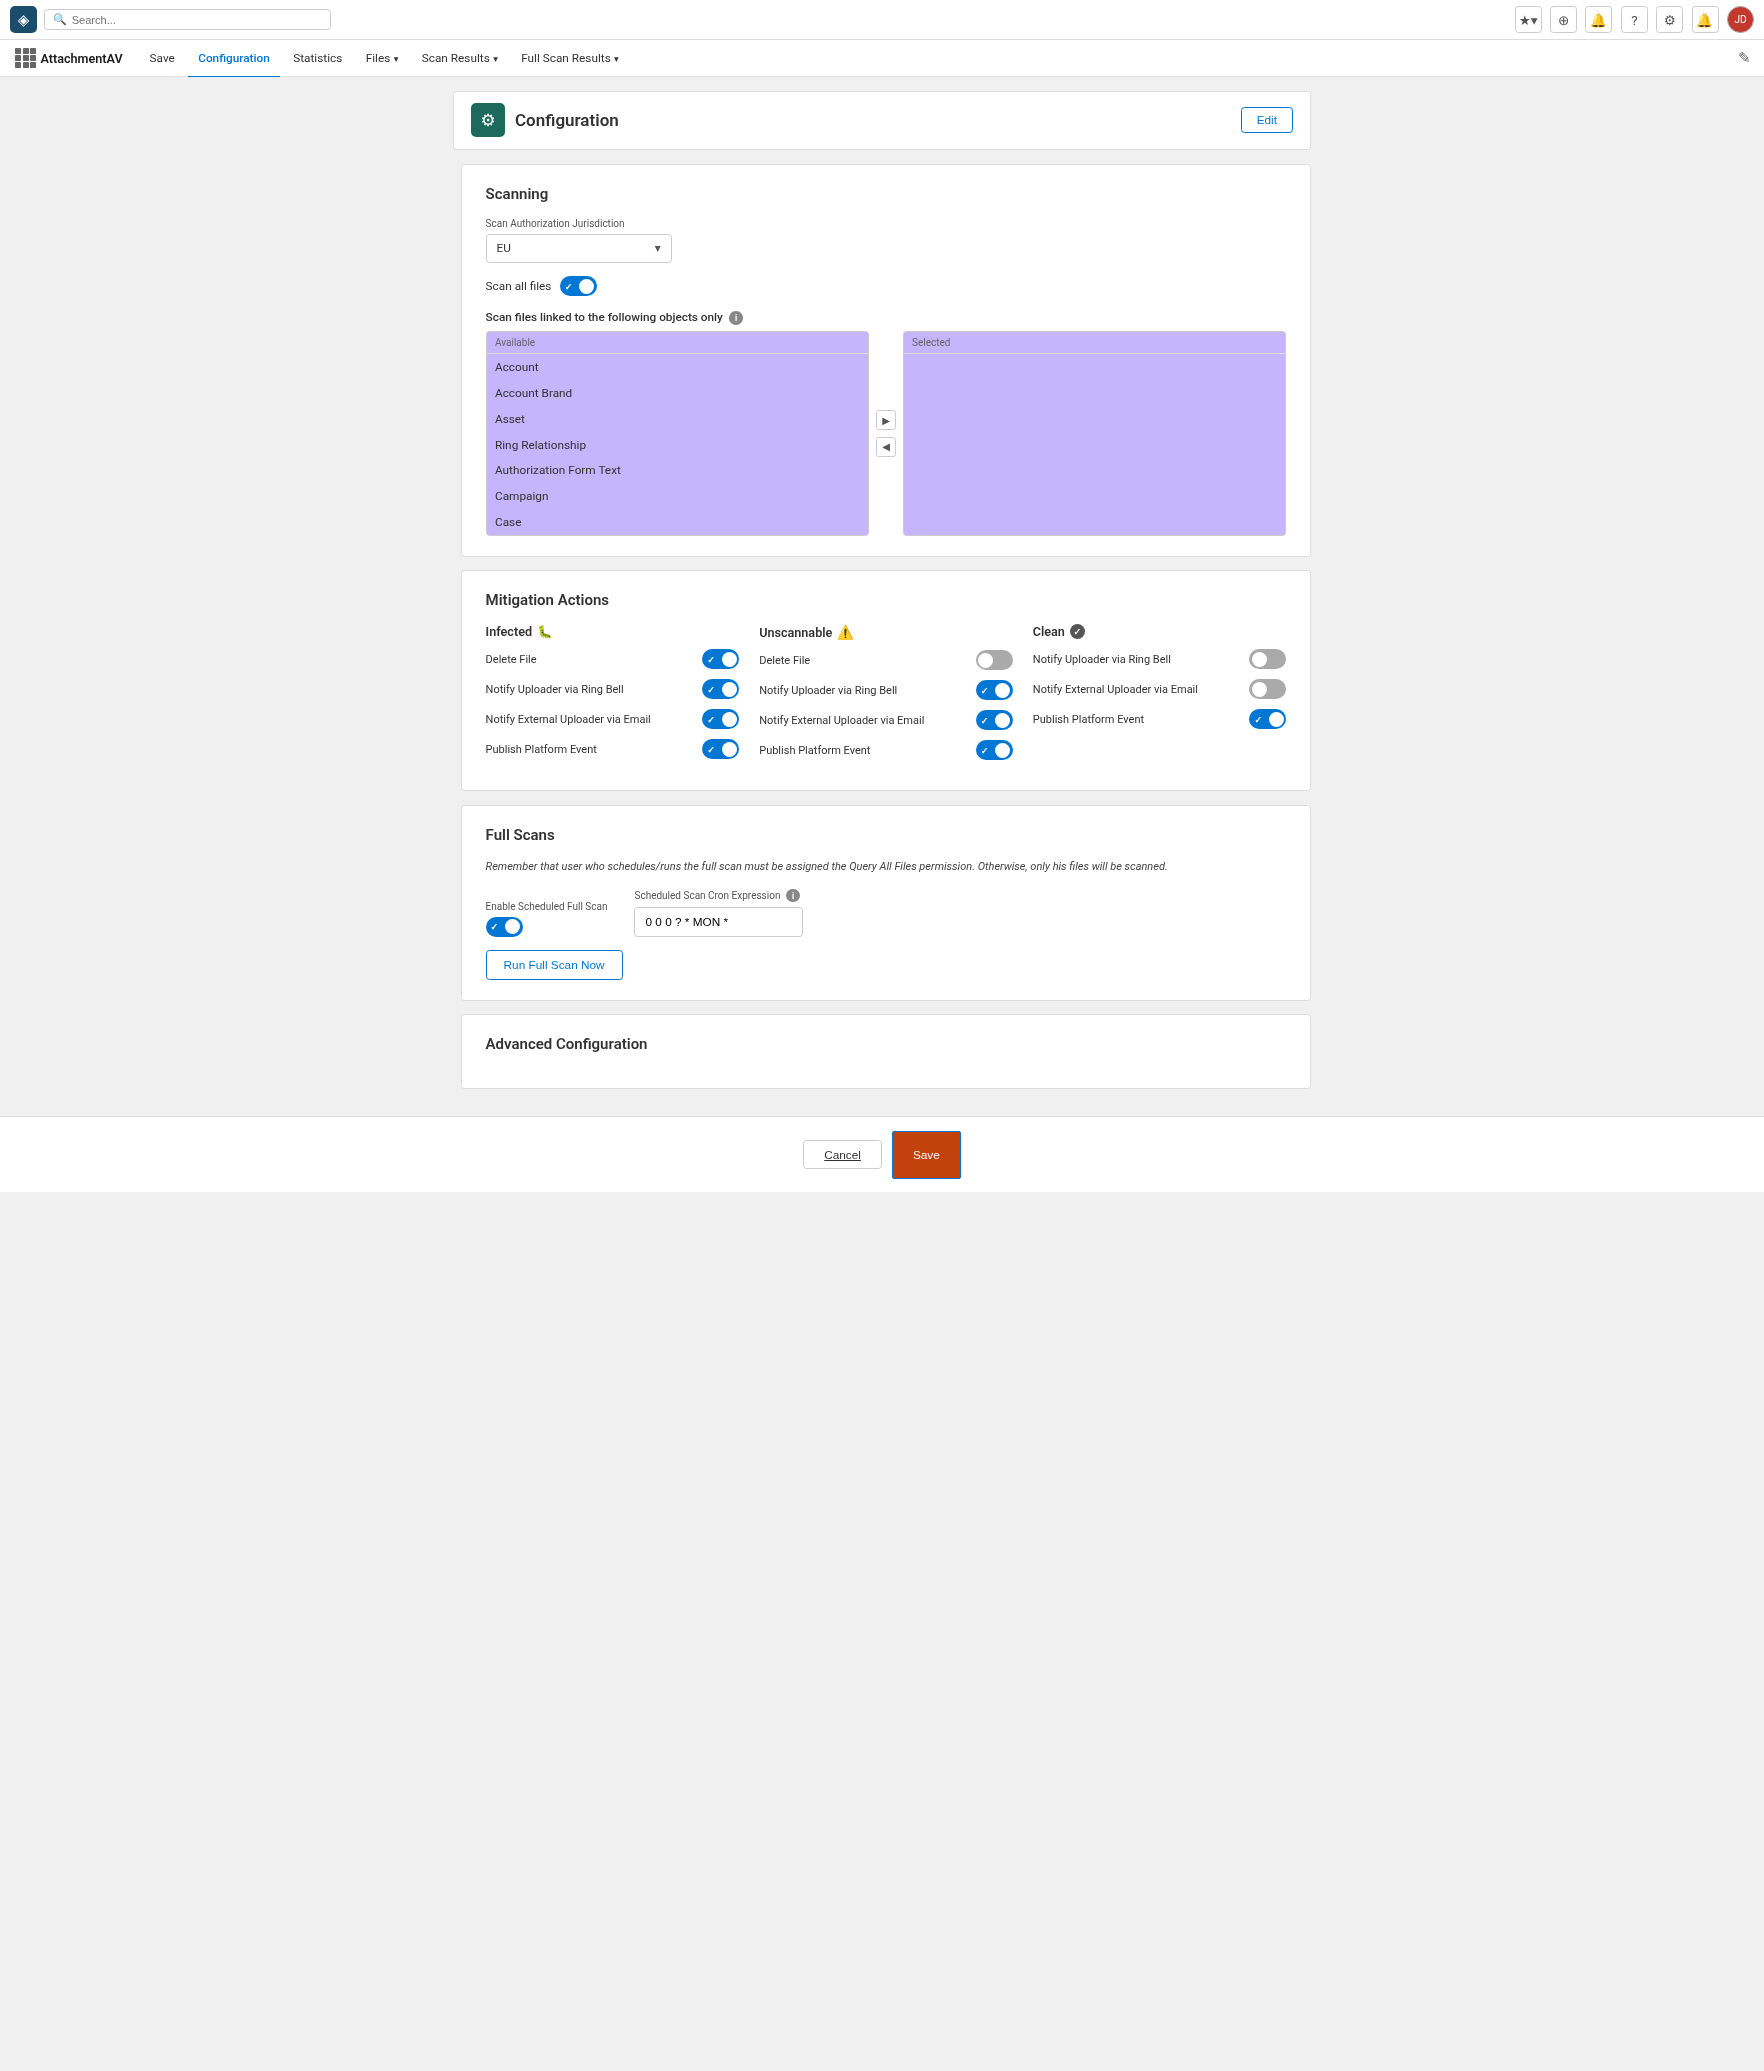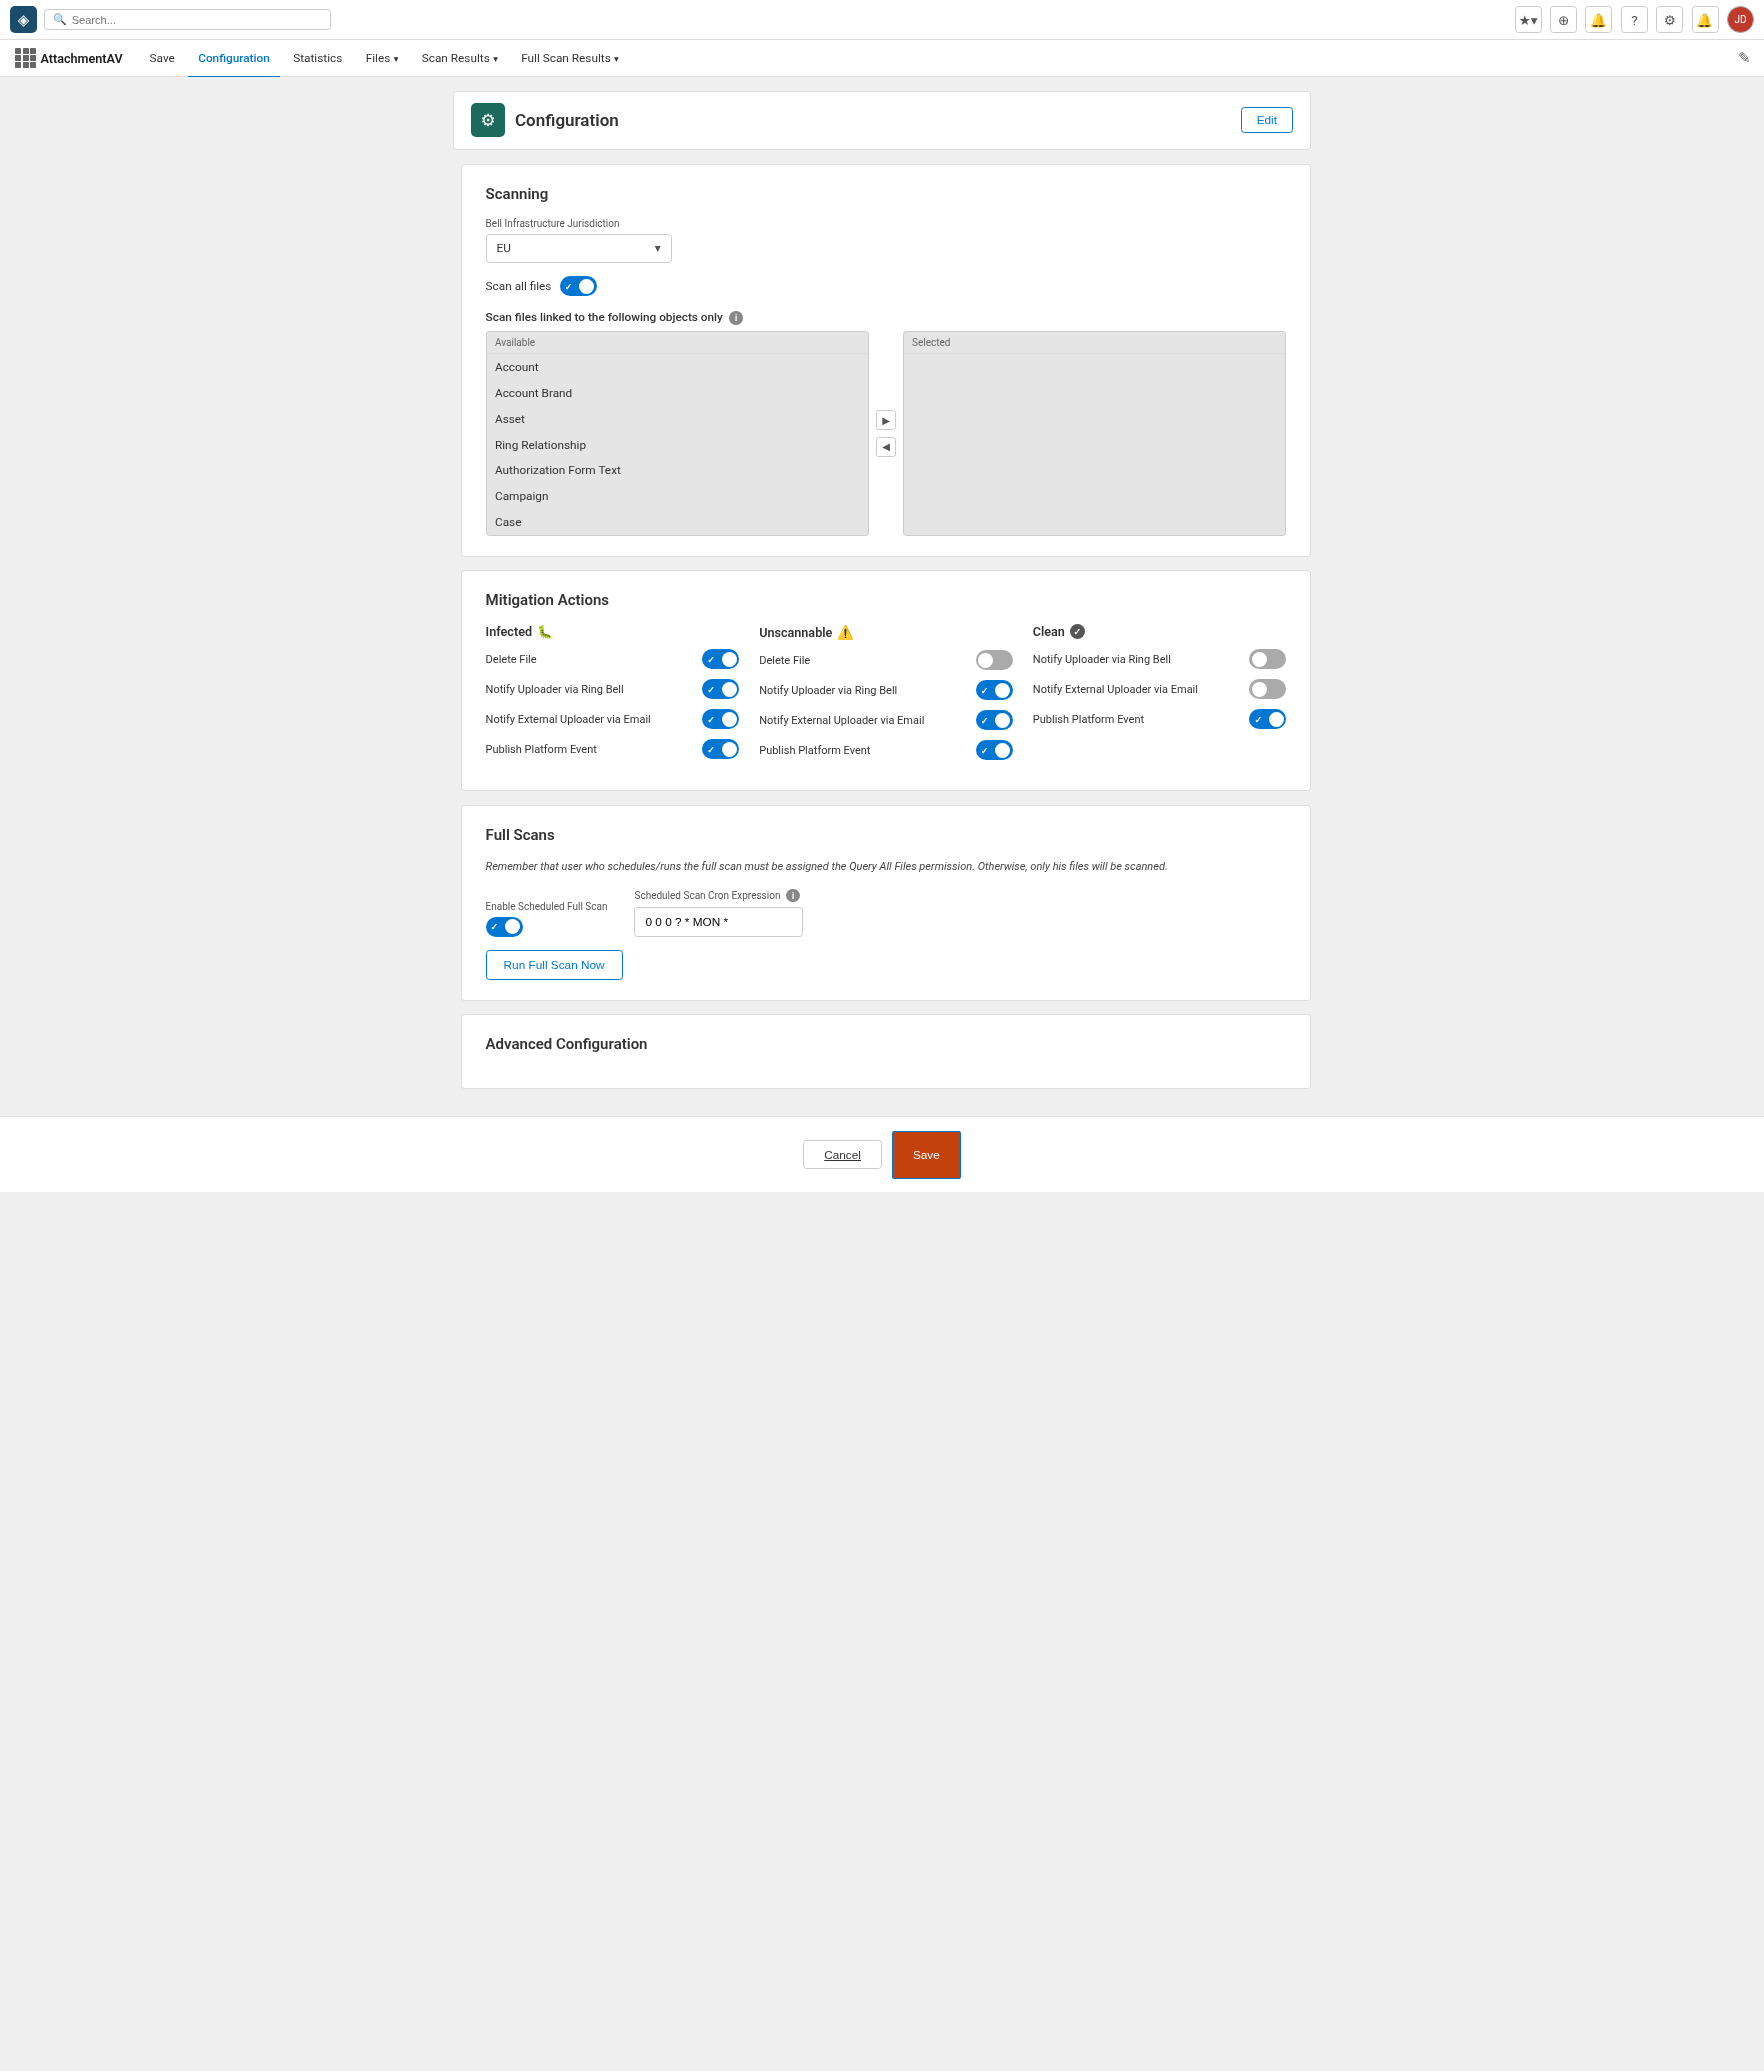--- a/index.html
+++ b/index.html
@@ -186,21 +186,21 @@
       background: #888; color: #fff; font-size: 8.4px; font-weight: bold;
       margin-left: 3.4px; cursor: pointer;
     }
     .objects-section { margin-top: 13.5px; }
     .objects-label { font-size: 11.8px; font-weight: 500; margin-bottom: 6.7px; }
     .objects-container {
       display: flex; gap: 0; align-items: stretch;
     }
     .objects-list {
       flex: 1; border: 0.8px solid #ccc; border-radius: 3.4px;
-      background: #e5e5e5; min-height: 152px;
+      background: #c4b5fd; min-height: 152px;
       overflow-y: auto;
     }
     .objects-list .list-header {
       font-size: 10px; color: #666; padding: 5px 8.4px;
       border-bottom: 0.8px solid #ddd;
     }
     .objects-list .list-item {
       padding: 5.9px 8.4px; font-size: 11.8px; color: #333;
       cursor: pointer;
     }
@@ -351,21 +351,21 @@
       <div class="title-area">
         <div class="gear-box">⚙</div>
         <h1>Configuration</h1>
       </div>
       <button class="btn-edit">Edit</button>
     </div>
 
     <div class="section-card">
       <div class="section-title">Scanning</div>
 
-      <div class="field-label">Bell Infrastructure Jurisdiction</div>
+      <div class="field-label">Scan Authorization Jurisdiction</div>
       <div class="select-dropdown">
         <span>EU</span>
         <span class="arrow">▾</span>
       </div>
 
       <div class="toggle-row" style="margin-top:13.5px;">
         <span class="toggle-label">Scan all files</span>
         <div class="toggle on">
           <span class="toggle-checkmark">✓</span>
         </div>

